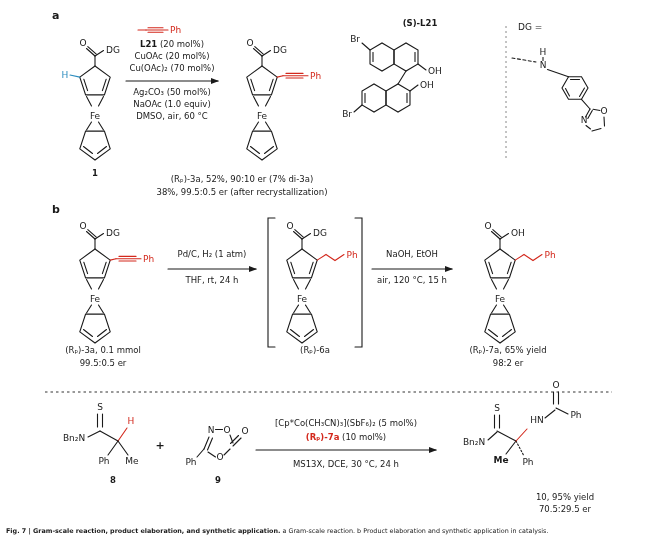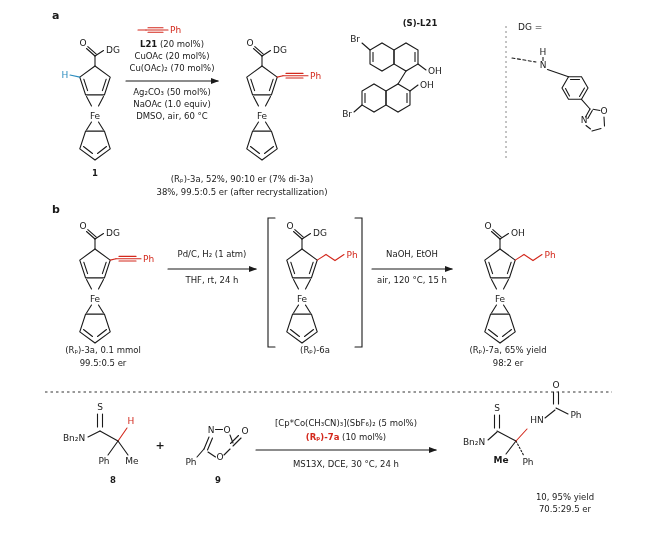--- a/index.html
+++ b/index.html
@@ -257,13 +257,14 @@
     <line class="bond" x1="553.5" y1="404" x2="553.5" y2="392"></line>
     <line class="bond" x1="558.5" y1="404" x2="558.5" y2="392"></line>
     <text class="atom" x="556" y="388" text-anchor="middle">O</text>
     <line class="bond" x1="556" y1="408" x2="568" y2="414"></line>
     <text class="atom" x="576" y="418" text-anchor="middle">Ph</text>
     <text class="lbl" x="565" y="500" text-anchor="middle">10, 95% yield</text>
     <text class="lbl" x="565" y="512" text-anchor="middle">70.5:29.5 er</text>
   </g>
 </svg>
 
+<div class="caption"><span class="b">Fig. 7 | Gram-scale reaction, product elaboration, and synthetic application.</span><span> a Gram-scale reaction. b Product elaboration and synthetic application in catalysis.</span></div>
 </div>
 
 </body></html>

